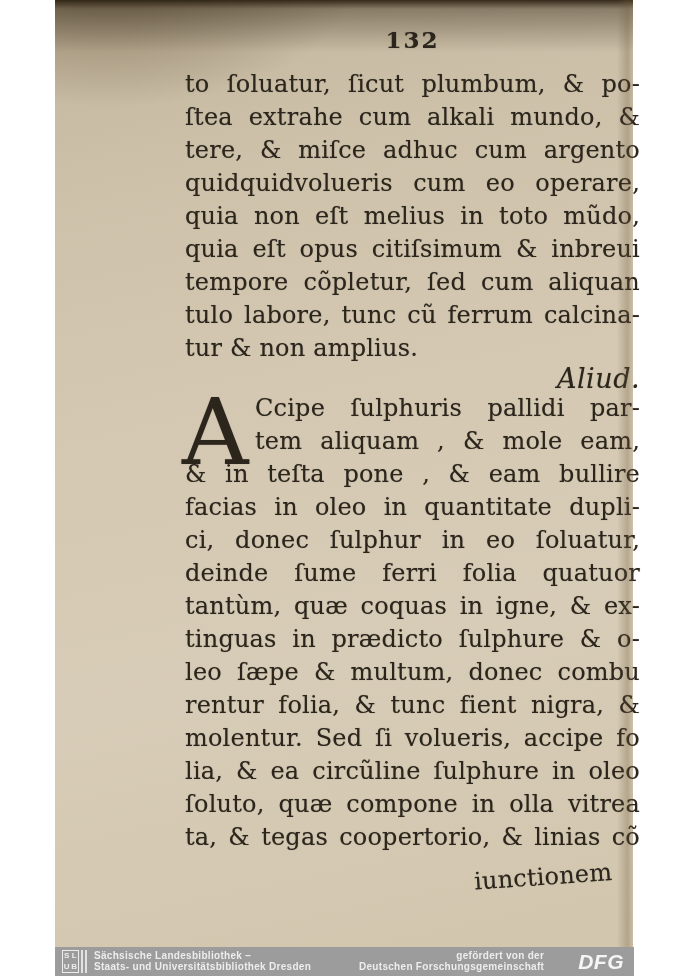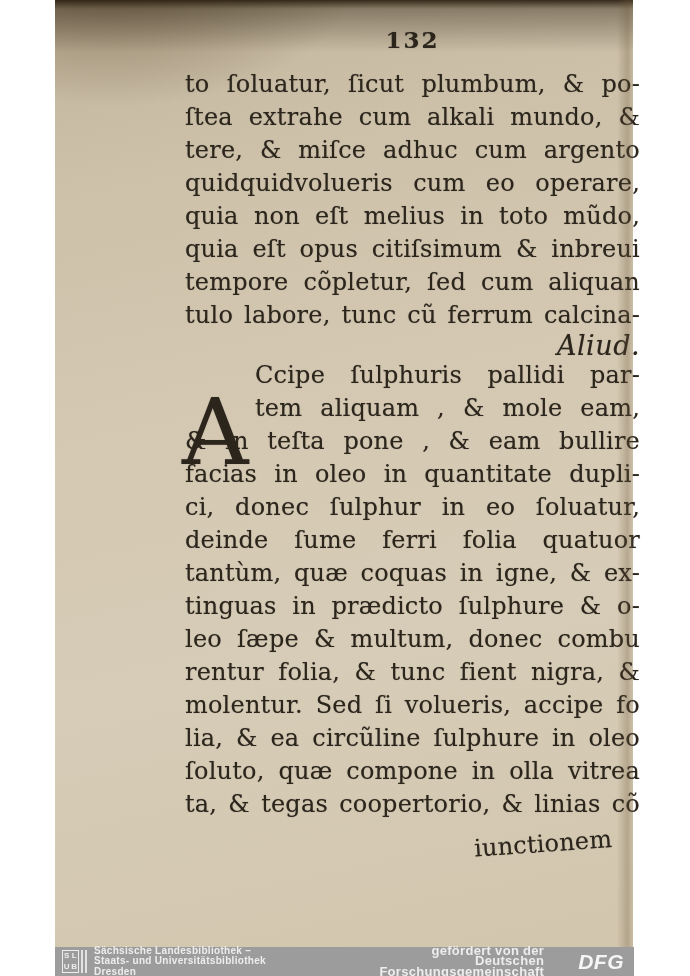--- a/index.html
+++ b/index.html
@@ -105,21 +105,21 @@
     color: #ededed; text-align: center;
   }
   .slub-bars { display: flex; gap: 2px; }
   .slub-bars i { display: block; width: 2px; height: 23px; background: #e2e2e2; }
   .f-lib {
     font-size: 10px; line-height: 10.5px; font-weight: 700;
     color: #ededed; letter-spacing: 0.3px;
   }
   .f-right { display: flex; align-items: center; gap: 6px; padding-right: 10px; }
   .f-fund {
-    font-size: 13px; line-height: 10.5px; font-weight: 700;
+    font-size: 10px; line-height: 10.5px; font-weight: 700;
     color: #ededed; text-align: right; letter-spacing: 0.3px;
   }
   .dfg {
     font-size: 21px; font-weight: 700; font-style: italic;
     color: #f5f5f5; letter-spacing: 0.5px;
     font-family: "Liberation Sans", sans-serif;
     margin-left: 28px;
   }
 </style>
 </head>
@@ -133,20 +133,21 @@
       <div class="dropcap">A</div>
 
     <div class="line j">to ſoluatur, ſicut plumbum, &amp; po-</div>
         <div class="line j">ſtea extrahe cum alkali mundo, &amp;</div>
         <div class="line j">tere, &amp; miſce adhuc cum argento</div>
         <div class="line j">quidquidvolueris cum eo operare,</div>
         <div class="line j">quia non eſt melius in toto mũdo,</div>
         <div class="line j">quia eſt opus citiſsimum &amp; inbreui</div>
         <div class="line j">tempore cõpletur, ſed cum aliquan</div>
         <div class="line j">tulo labore, tunc cũ ferrum calcina-</div>
+        <div class="line l">tur &amp; non amplius.</div>
         <div class="line c">Aliud.</div>
         <div class="line i">Ccipe ſulphuris pallidi par-</div>
         <div class="line i">tem aliquam , &amp; mole eam,</div>
         <div class="line j">&amp; in teſta pone , &amp; eam bullire</div>
         <div class="line j">facias in oleo in quantitate dupli-</div>
         <div class="line j">ci, donec ſulphur in eo ſoluatur,</div>
         <div class="line j">deinde ſume ferri folia quatuor</div>
         <div class="line j">tantùm, quæ coquas in igne, &amp; ex-</div>
         <div class="line j">tinguas in prædicto ſulphure &amp; o-</div>
         <div class="line j">leo ſæpe &amp; multum, donec combu</div>

